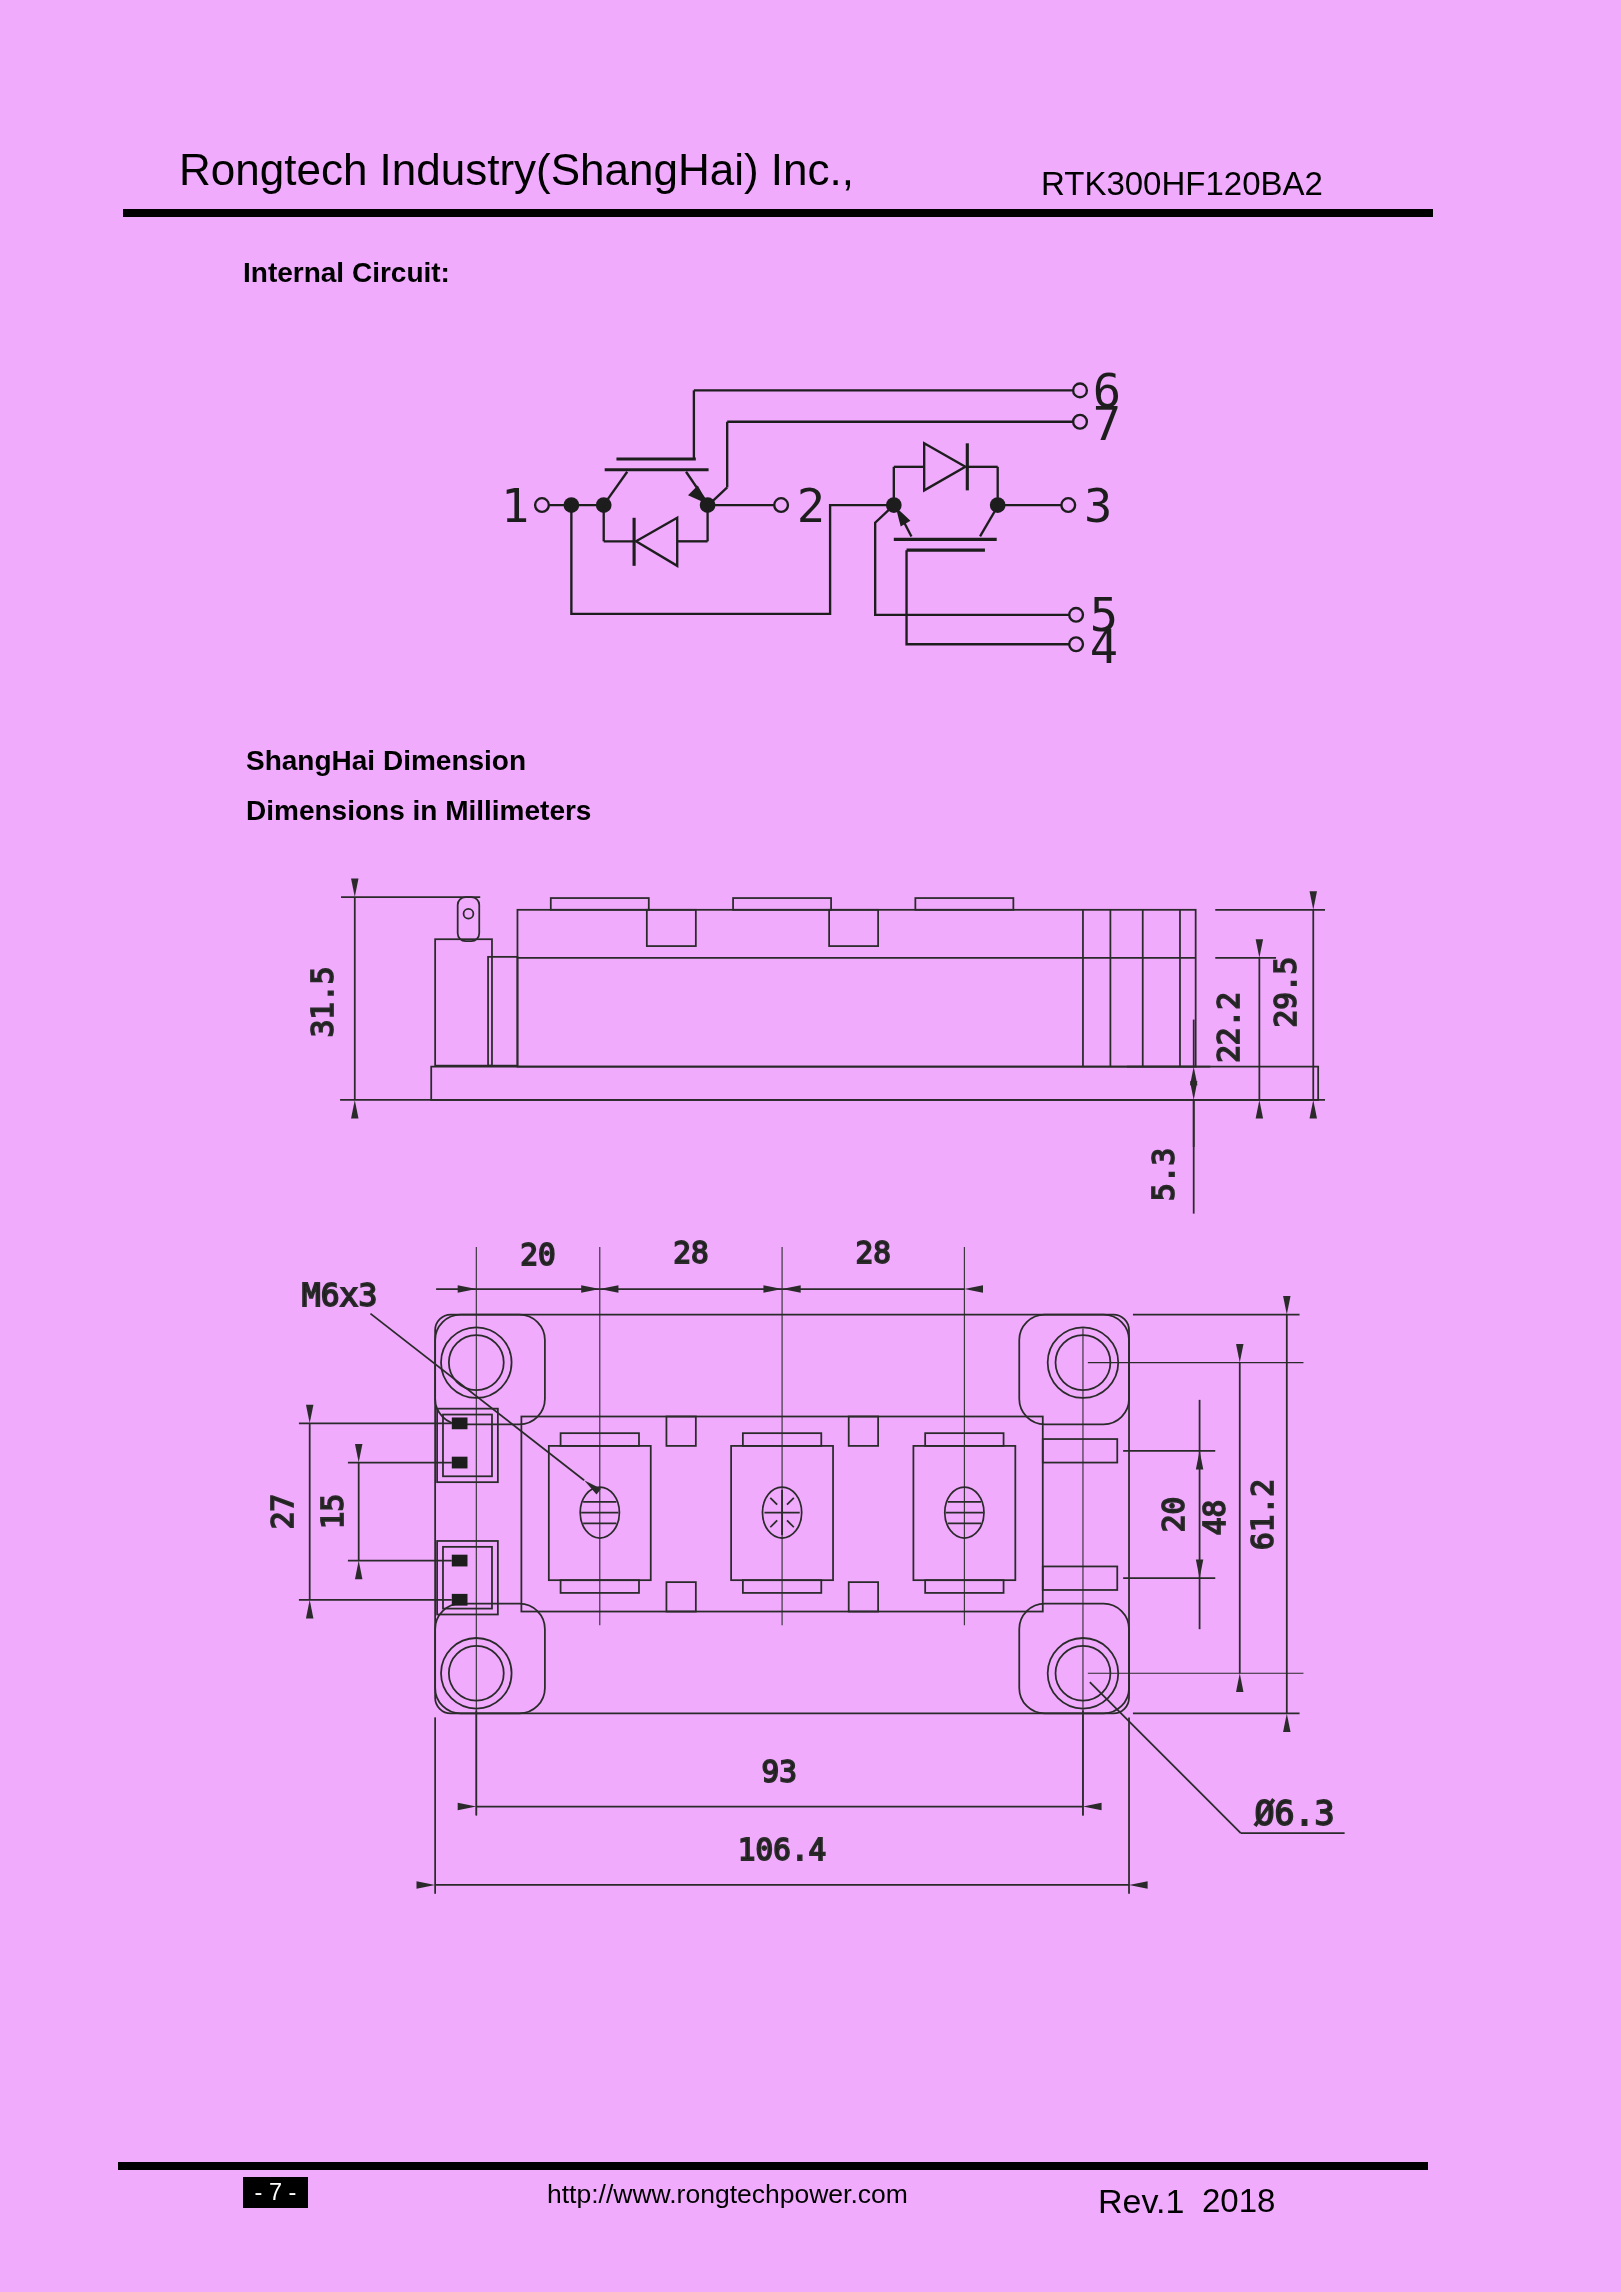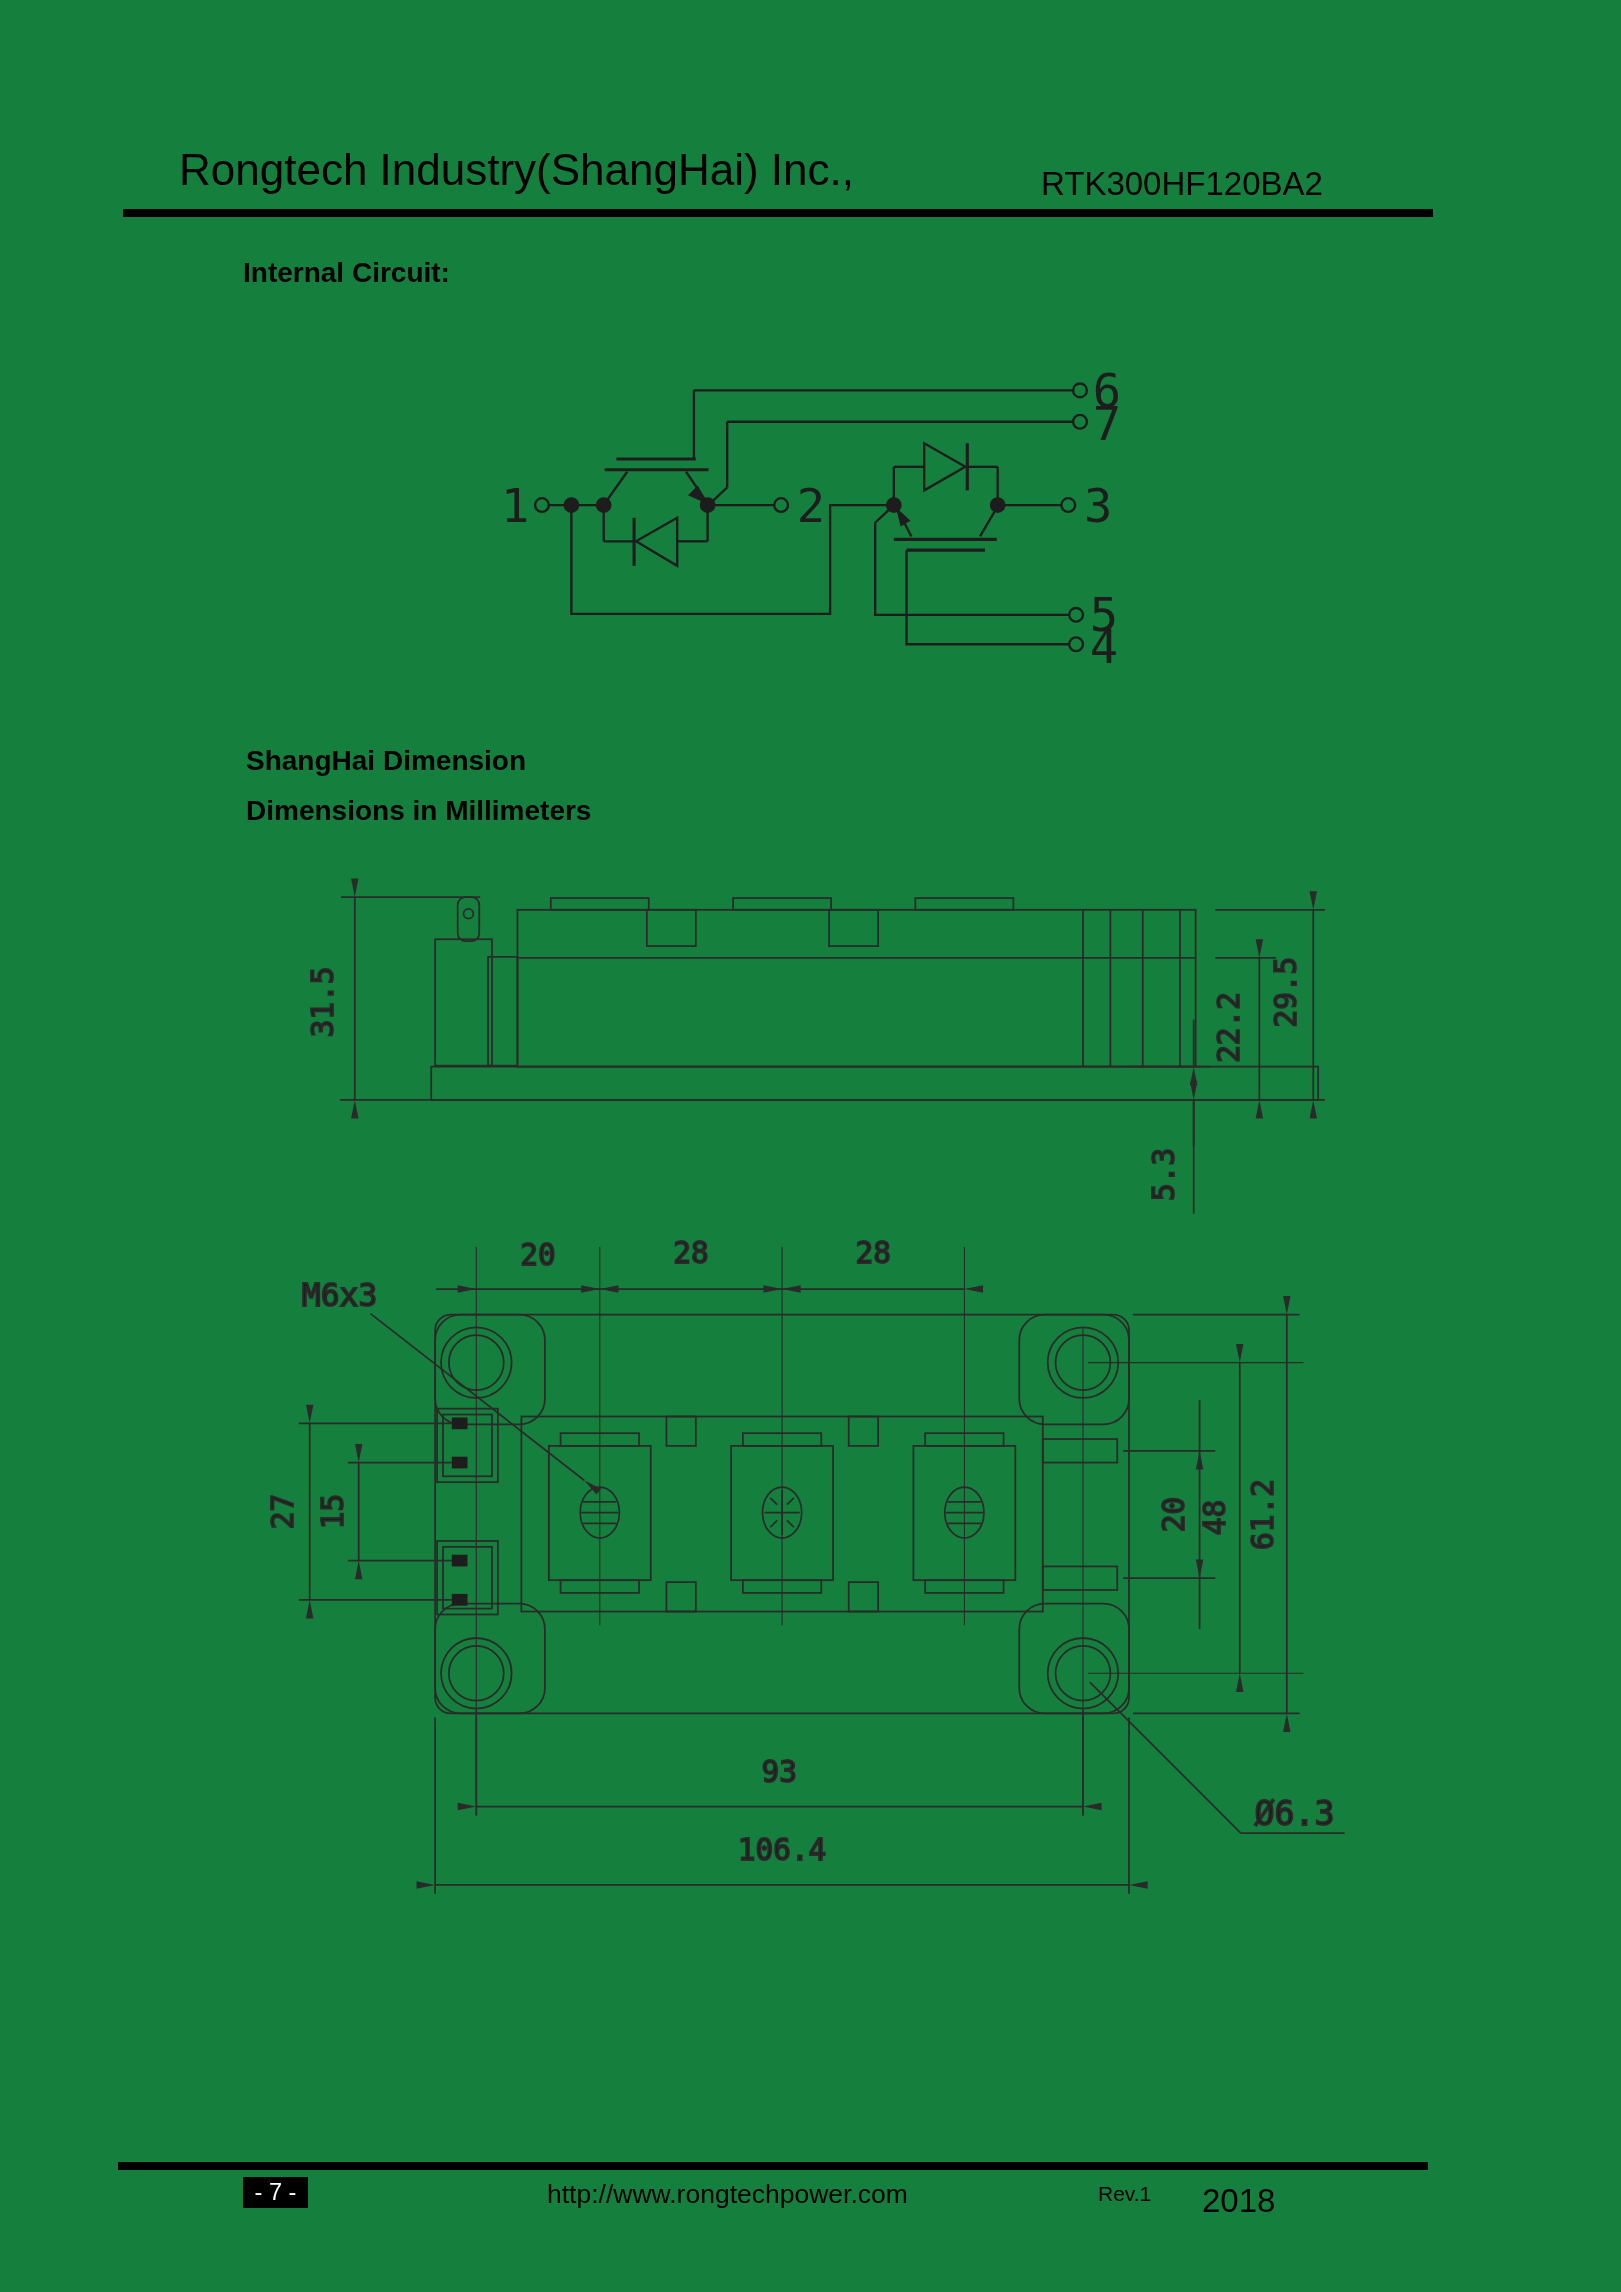--- a/index.html
+++ b/index.html
@@ -1,36 +1,36 @@
 <!DOCTYPE html>
 <html><head>
 <meta charset="utf-8">
 <style>
   html,body{margin:0;padding:0;background:#e8e8e8;}
   .page{
-    position:relative;width:1621px;height:2293px;background:#15803d;
+    position:relative;width:1621px;height:2293px;background:#f0abfc;
     margin:0 auto;font-family:"Liberation Sans",sans-serif;color:#000;
     overflow:hidden;
   }
   .abs{position:absolute;}
   .company{left:179px;top:145px;font-size:44px;letter-spacing:0px;white-space:nowrap;}
   .part{left:1041px;top:165px;font-size:33px;white-space:nowrap;}
   .rule{background:#000;}
   .hdr-rule{left:123px;top:209px;width:1310px;height:7.8px;}
   .sec-title{font-weight:bold;font-size:28px;white-space:nowrap;}
   .t-internal{left:243px;top:257px;}
   .t-pkg{left:246px;top:745px;}
   .t-mm{left:246px;top:795px;}
   svg.drawing{position:absolute;left:0;top:0;width:1621px;height:2293px;}
   svg text{font-family:"DejaVu Sans Mono",monospace;fill:#1d1d1d;}
   .ftr-rule{left:118px;top:2162px;width:1310px;height:7.8px;}
   .page-box{left:243px;top:2177px;width:65px;height:31px;background:#000;color:#fff;
     font-size:23.5px;display:flex;align-items:center;justify-content:center;}
   .url{left:502px;top:2179px;font-size:26.5px;margin-left:45px;}
-  .rev{left:1098px;top:2182px;font-size:21px;text-align:right;}
+  .rev{left:1098px;top:2182px;font-size:34px;text-align:right;}
   .year{left:1202px;top:2182px;font-size:33px;}
 </style>
 </head>
 <body>
 
 <div class="page">
 
   <div class="abs company">Rongtech Industry(ShangHai) Inc.,</div>
   <div class="abs part">RTK300HF120BA2</div>
   <div class="abs rule hdr-rule"></div>

